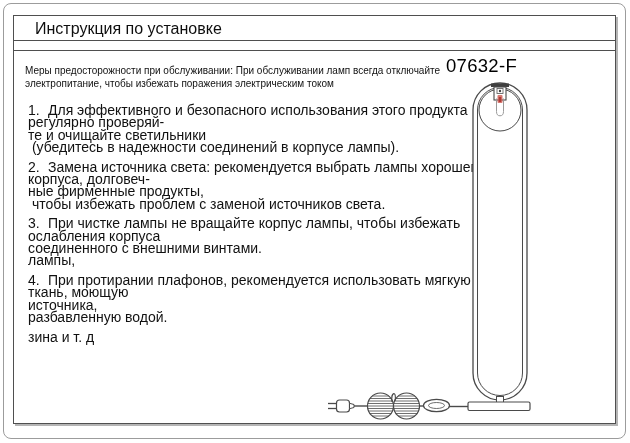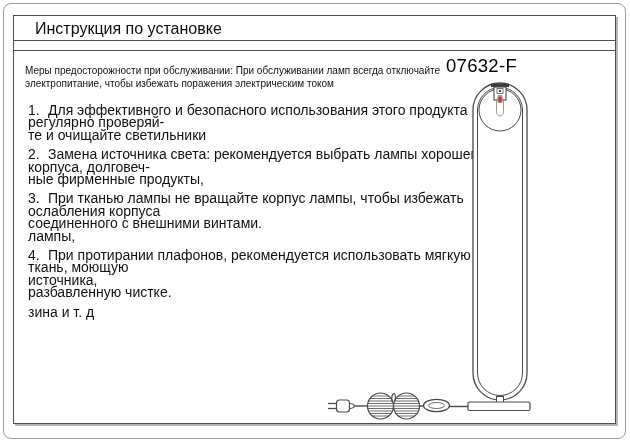--- a/index.html
+++ b/index.html
@@ -57,34 +57,36 @@
 
       <div class="warning">
         <div>Меры предосторожности при обслуживании: При обслуживании ламп всегда отключайте</div>
         <div>электропитание, чтобы избежать поражения электрическим током</div>
       </div>
 
       <div class="list">
         <div class="item">
           <div class="line"><span class="num">1.</span><span>Для эффективного и безопасного использования этого продукта регулярно проверяй-</span></div>
           <div class="line">те и очищайте светильники</div>
+          <div class="line"> (убедитесь в надежности соединений в корпусе лампы).</div>
         </div>
         <div class="item">
           <div class="line"><span class="num">2.</span><span>Замена источника света: рекомендуется выбрать лампы хорошего корпуса, долговеч-</span></div>
           <div class="line">ные фирменные продукты,</div>
+          <div class="line"> чтобы избежать проблем с заменой источников света.</div>
         </div>
         <div class="item">
-          <div class="line"><span class="num">3.</span><span>При тканью лампы не вращайте корпус лампы, чтобы избежать ослабления корпуса</span></div>
+          <div class="line"><span class="num">3.</span><span>При чистке лампы не вращайте корпус лампы, чтобы избежать ослабления корпуса</span></div>
           <div class="line">соединенного с внешними винтами.</div>
           <div class="line">лампы,</div>
         </div>
         <div class="item">
           <div class="line"><span class="num">4.</span><span>При протирании плафонов, рекомендуется использовать мягкую ткань, моющую</span></div>
           <div class="line">источника,</div>
-          <div class="line">разбавленную чистке.</div>
+          <div class="line">разбавленную водой.</div>
         </div>
         <div class="item">
           <div class="line">зина и т. д</div>
         </div>
       </div>
 
       <div class="model">07632-F</div>
 
       <svg class="diagram" viewBox="320 80 240 345" width="240" height="345" xmlns="http://www.w3.org/2000/svg">
         <defs>

